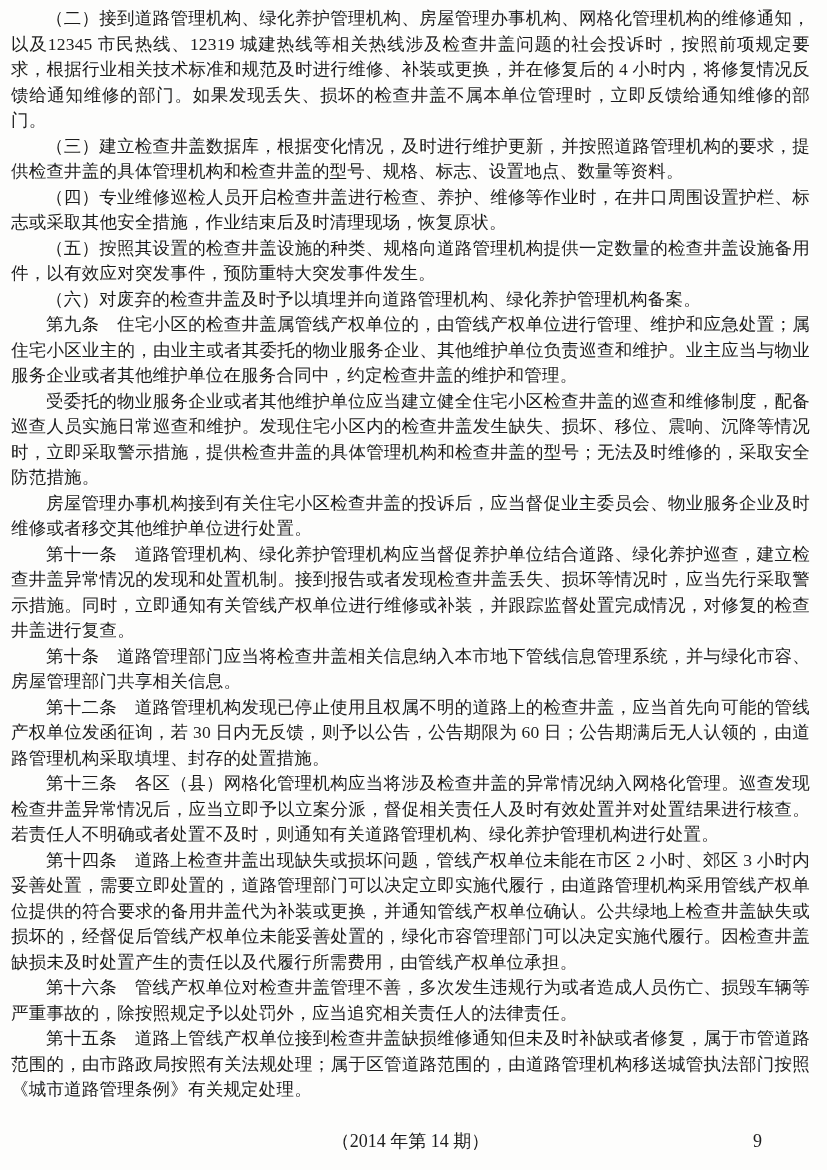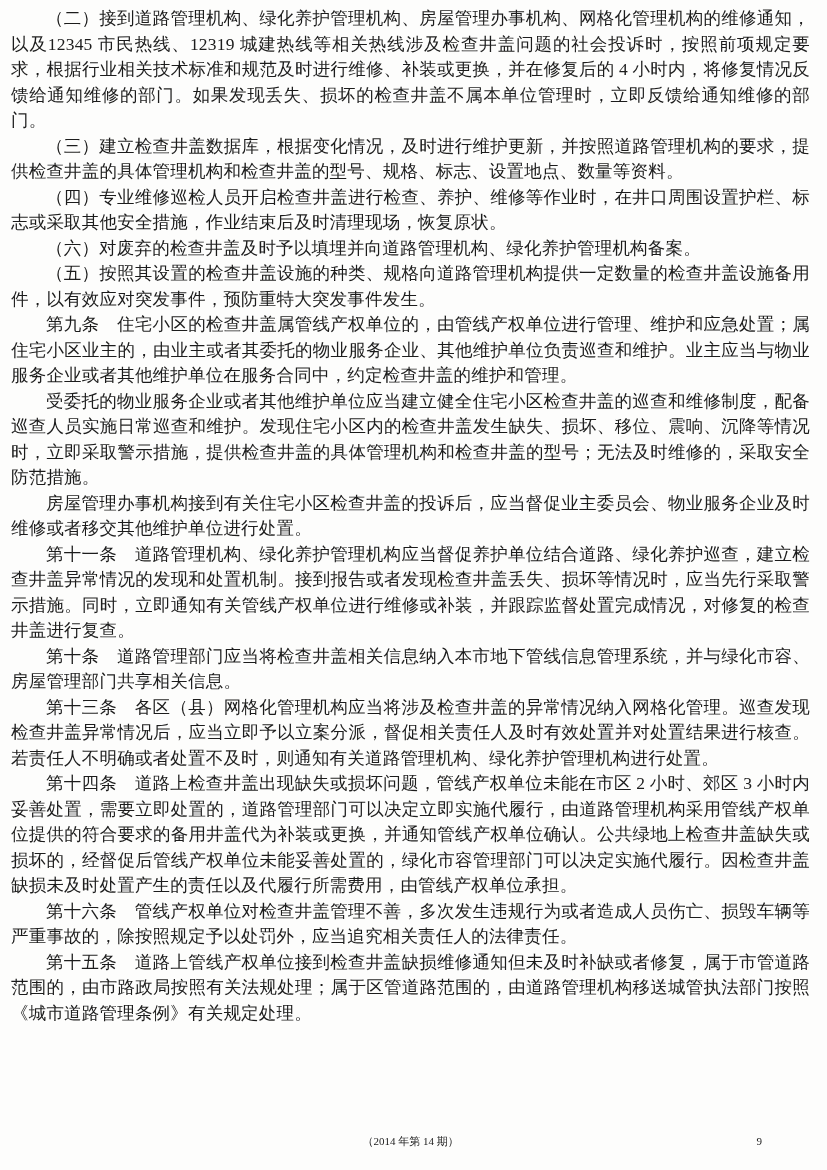--- a/index.html
+++ b/index.html
@@ -35,21 +35,21 @@
     text-indent: 2em;
     word-break: break-all;
     letter-spacing: 0.2px;
   }
   .page-footer {
     position: absolute;
     left: 11px;
     top: 1128px;
     width: 799px;
     height: 26px;
-    font-size: 11px;
+    font-size: 18px;
     line-height: 26px;
     text-decoration: underline;
   }
   .issue-label {
     position: absolute;
     left: 0;
     width: 100%;
     text-align: center;
   }
   .page-number {
@@ -61,27 +61,28 @@
 </head>
 <body>
 
 <div class="page">
 
   <main class="text-block">
     <div>
         <p class="doc-par">（二）接到道路管理机构、绿化养护管理机构、房屋管理办事机构、网格化管理机构的维修通知，以及12345 市民热线、12319 城建热线等相关热线涉及检查井盖问题的社会投诉时，按照前项规定要求，根据行业相关技术标准和规范及时进行维修、补装或更换，并在修复后的 4 小时内，将修复情况反馈给通知维修的部门。如果发现丢失、损坏的检查井盖不属本单位管理时，立即反馈给通知维修的部门。</p>
         <p class="doc-par">（三）建立检查井盖数据库，根据变化情况，及时进行维护更新，并按照道路管理机构的要求，提供检查井盖的具体管理机构和检查井盖的型号、规格、标志、设置地点、数量等资料。</p>
         <p class="doc-par">（四）专业维修巡检人员开启检查井盖进行检查、养护、维修等作业时，在井口周围设置护栏、标志或采取其他安全措施，作业结束后及时清理现场，恢复原状。</p>
+        <p class="doc-par">（五）按照其设置的检查井盖设施的种类、规格向道路管理机构提供一定数量的检查井盖设施备用件，以有效应对突发事件，预防重特大突发事件发生。</p>
         <p class="doc-par">（六）对废弃的检查井盖及时予以填埋并向道路管理机构、绿化养护管理机构备案。</p>
-        <p class="doc-par">（五）按照其设置的检查井盖设施的种类、规格向道路管理机构提供一定数量的检查井盖设施备用件，以有效应对突发事件，预防重特大突发事件发生。</p>
         <p class="doc-par">第九条　住宅小区的检查井盖属管线产权单位的，由管线产权单位进行管理、维护和应急处置；属住宅小区业主的，由业主或者其委托的物业服务企业、其他维护单位负责巡查和维护。业主应当与物业服务企业或者其他维护单位在服务合同中，约定检查井盖的维护和管理。</p>
         <p class="doc-par">受委托的物业服务企业或者其他维护单位应当建立健全住宅小区检查井盖的巡查和维修制度，配备巡查人员实施日常巡查和维护。发现住宅小区内的检查井盖发生缺失、损坏、移位、震响、沉降等情况时，立即采取警示措施，提供检查井盖的具体管理机构和检查井盖的型号；无法及时维修的，采取安全防范措施。</p>
         <p class="doc-par">房屋管理办事机构接到有关住宅小区检查井盖的投诉后，应当督促业主委员会、物业服务企业及时维修或者移交其他维护单位进行处置。</p>
         <p class="doc-par">第十一条　道路管理机构、绿化养护管理机构应当督促养护单位结合道路、绿化养护巡查，建立检查井盖异常情况的发现和处置机制。接到报告或者发现检查井盖丢失、损坏等情况时，应当先行采取警示措施。同时，立即通知有关管线产权单位进行维修或补装，并跟踪监督处置完成情况，对修复的检查井盖进行复查。</p>
         <p class="doc-par">第十条　道路管理部门应当将检查井盖相关信息纳入本市地下管线信息管理系统，并与绿化市容、房屋管理部门共享相关信息。</p>
+        <p class="doc-par">第十二条　道路管理机构发现已停止使用且权属不明的道路上的检查井盖，应当首先向可能的管线产权单位发函征询，若 30 日内无反馈，则予以公告，公告期限为 60 日；公告期满后无人认领的，由道路管理机构采取填埋、封存的处置措施。</p>
         <p class="doc-par">第十三条　各区（县）网格化管理机构应当将涉及检查井盖的异常情况纳入网格化管理。巡查发现检查井盖异常情况后，应当立即予以立案分派，督促相关责任人及时有效处置并对处置结果进行核查。若责任人不明确或者处置不及时，则通知有关道路管理机构、绿化养护管理机构进行处置。</p>
         <p class="doc-par">第十四条　道路上检查井盖出现缺失或损坏问题，管线产权单位未能在市区 2 小时、郊区 3 小时内妥善处置，需要立即处置的，道路管理部门可以决定立即实施代履行，由道路管理机构采用管线产权单位提供的符合要求的备用井盖代为补装或更换，并通知管线产权单位确认。公共绿地上检查井盖缺失或损坏的，经督促后管线产权单位未能妥善处置的，绿化市容管理部门可以决定实施代履行。因检查井盖缺损未及时处置产生的责任以及代履行所需费用，由管线产权单位承担。</p>
         <p class="doc-par">第十六条　管线产权单位对检查井盖管理不善，多次发生违规行为或者造成人员伤亡、损毁车辆等严重事故的，除按照规定予以处罚外，应当追究相关责任人的法律责任。</p>
         <p class="doc-par">第十五条　道路上管线产权单位接到检查井盖缺损维修通知但未及时补缺或者修复，属于市管道路范围的，由市路政局按照有关法规处理；属于区管道路范围的，由道路管理机构移送城管执法部门按照《城市道路管理条例》有关规定处理。</p>
       </div>
   </main>
 
   <footer class="page-footer">
     <span class="issue-label">（2014 年第 14 期）</span>
     <span class="page-number">9</span>

